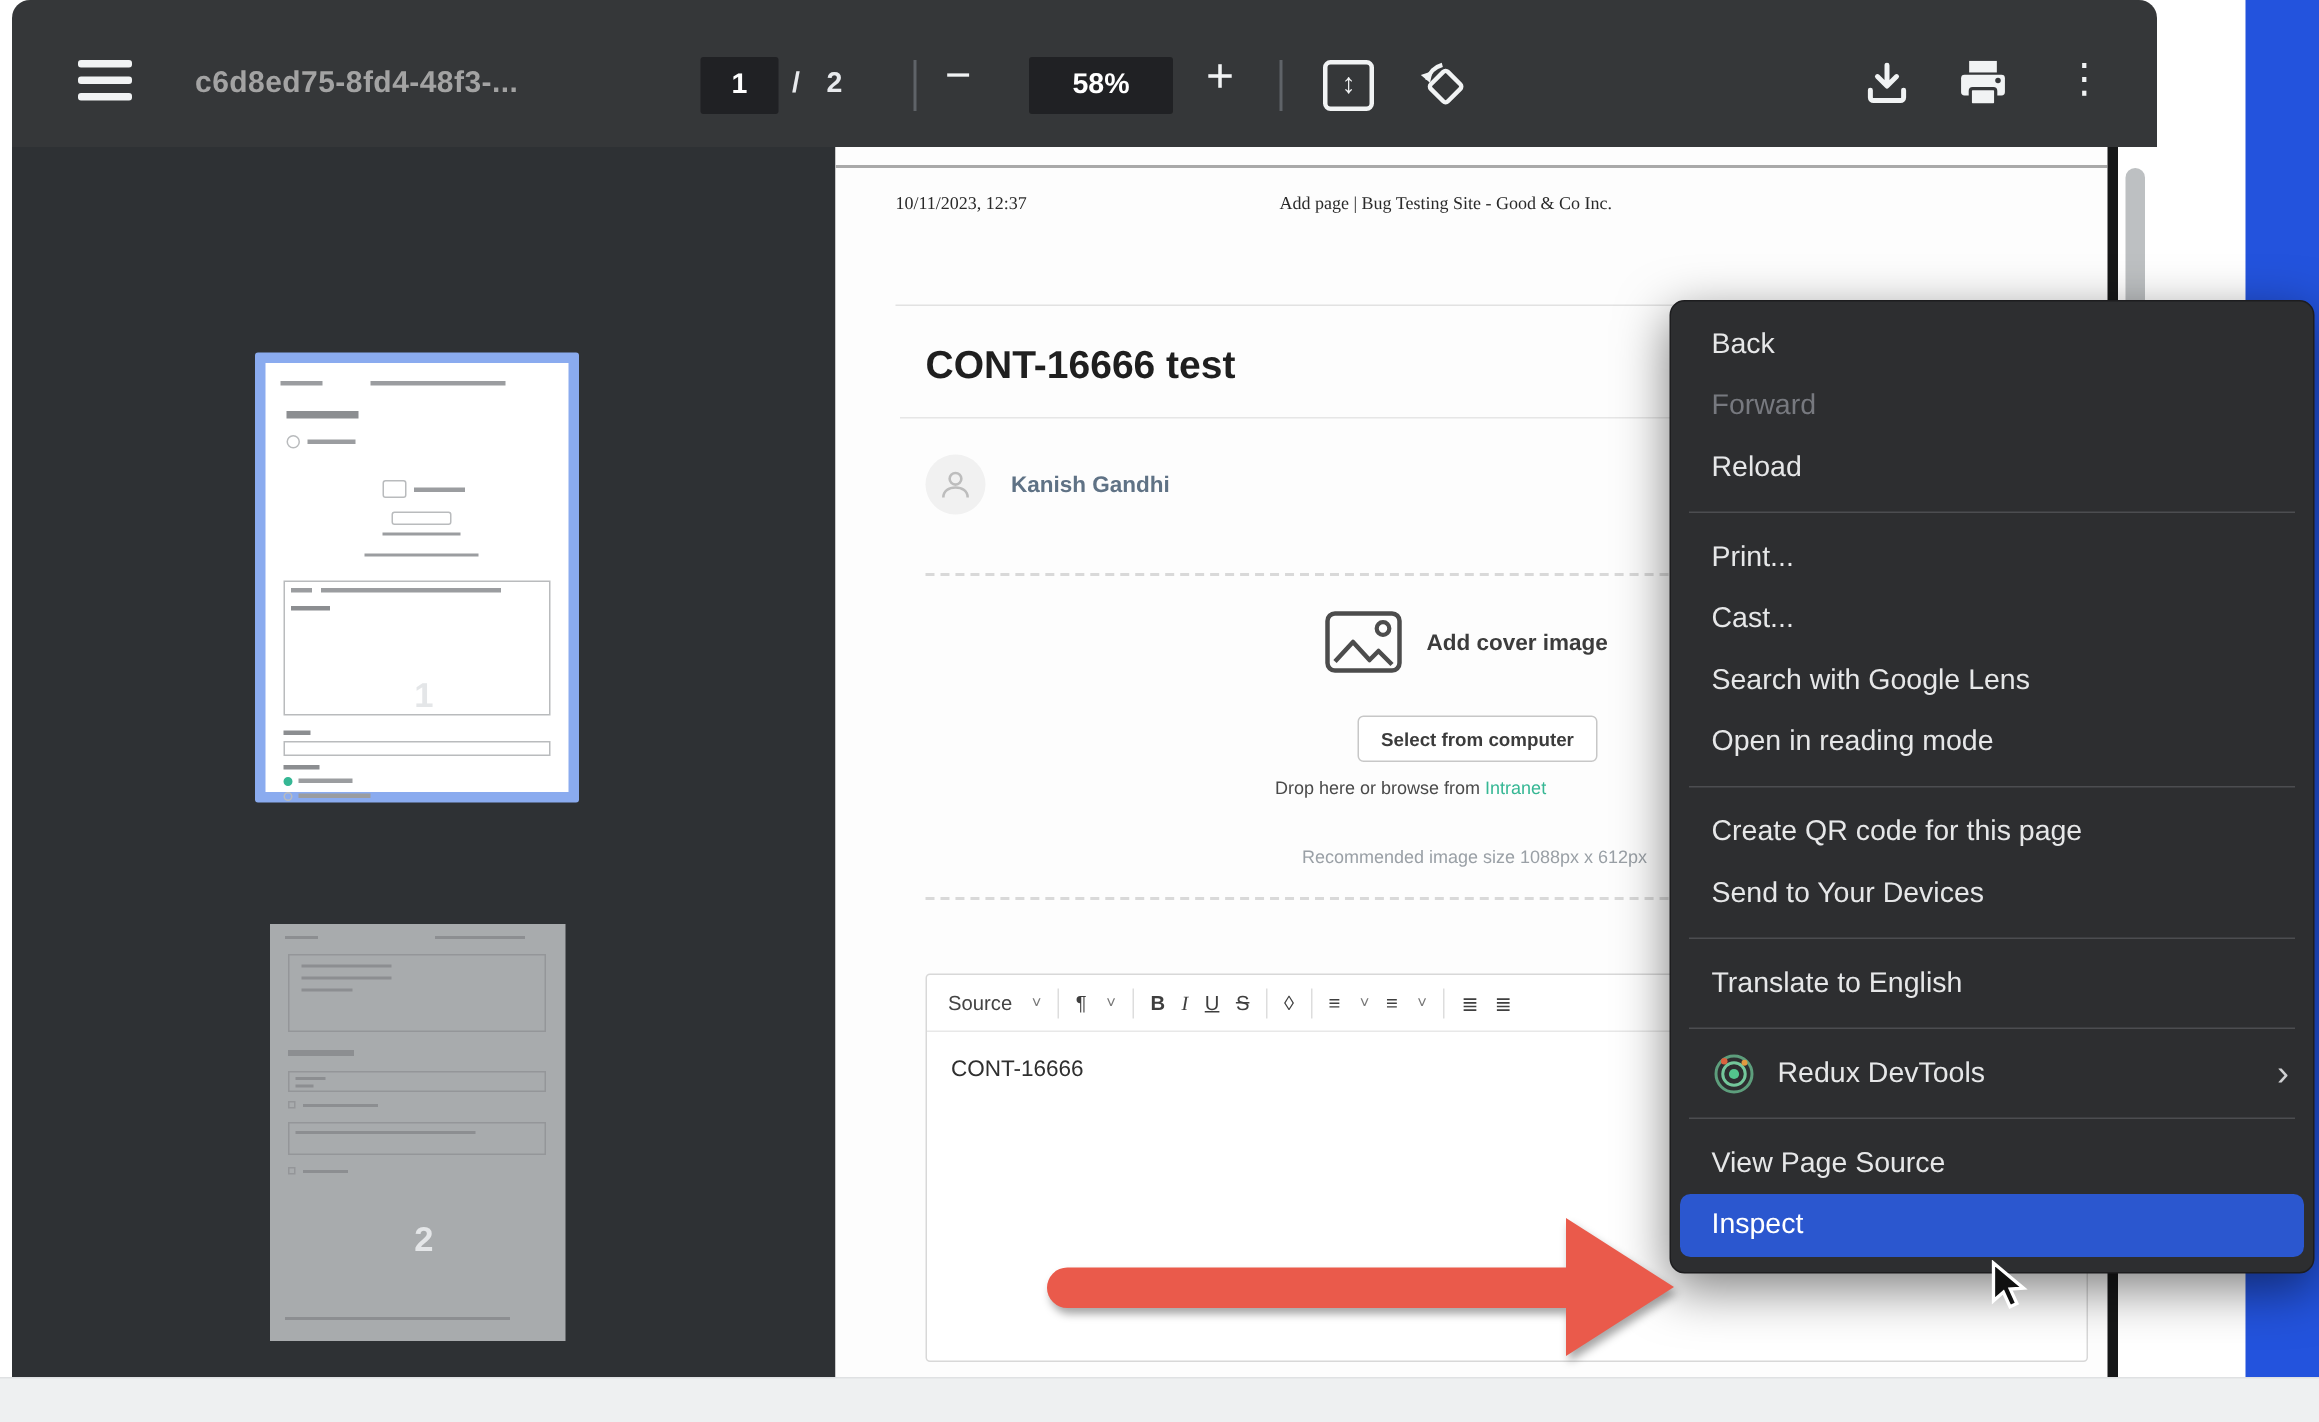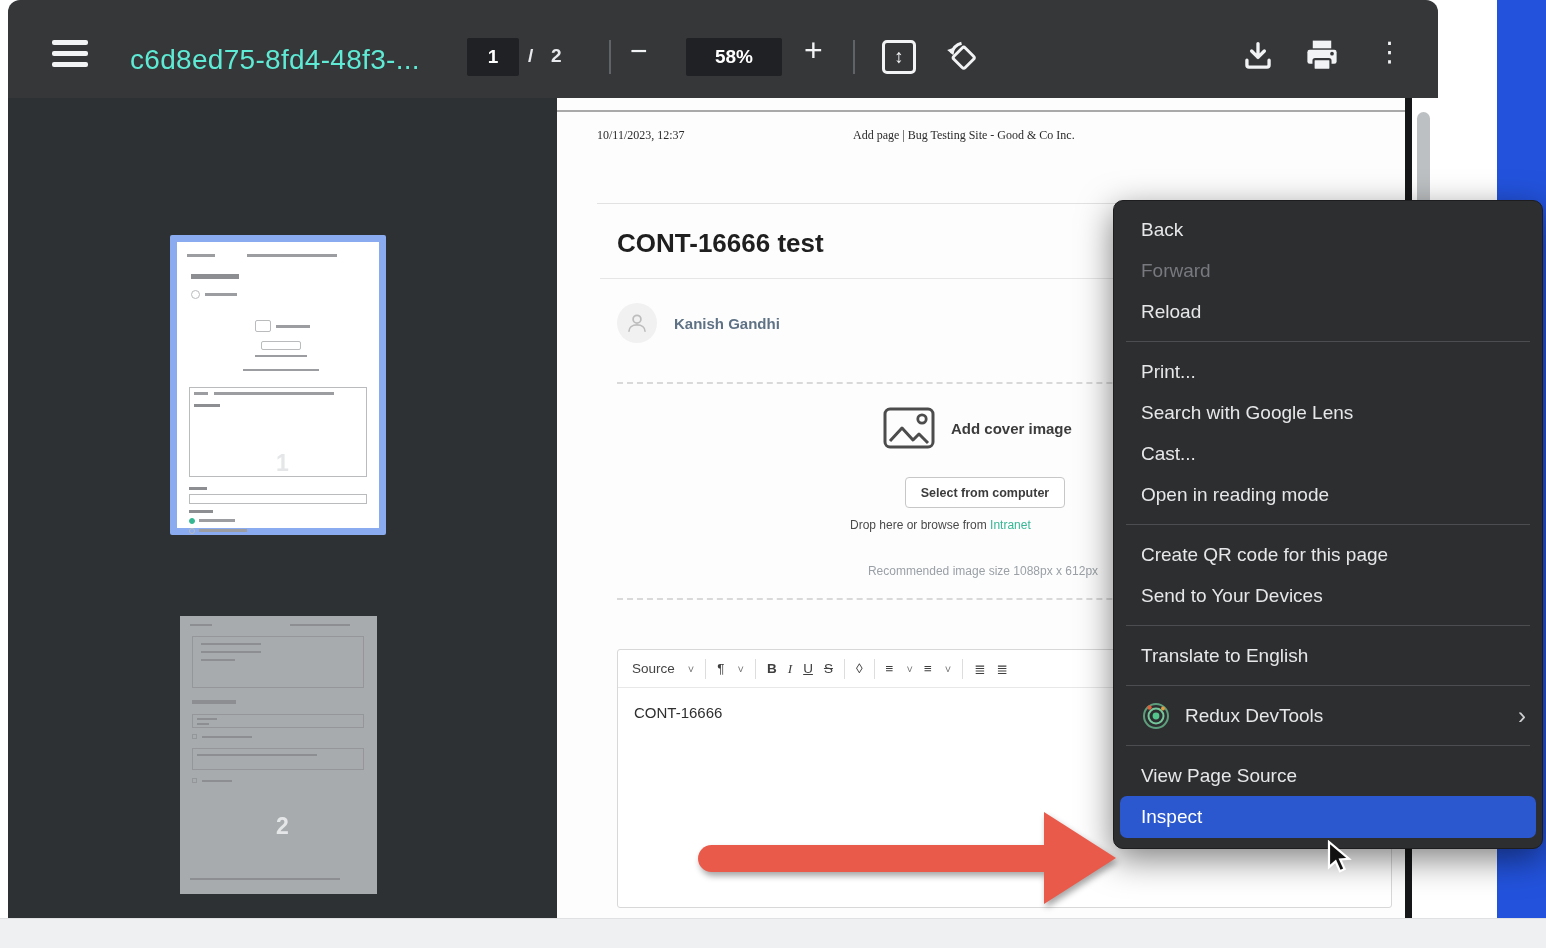--- a/index.html
+++ b/index.html
@@ -7,21 +7,21 @@
   .stage{position:relative;width:1546px;height:948px;background:#fff;overflow:hidden;}
 
   
   .blue-bar{position:absolute;left:1497px;top:0;width:49px;height:918px;background:#2353dd;}
   .bottom-strip{position:absolute;left:0;top:918px;width:1546px;height:30px;background:#eef0f1;border-top:1px solid #dfe1e3;}
 
   
   .toolbar{position:absolute;left:8px;top:0;width:1430px;height:98px;background:#353739;border-radius:12px 12px 0 0;color:#f1f3f4;}
   .hamburger{position:absolute;left:44px;top:40px;width:36px;height:28px;cursor:pointer;}
   .hamburger div{height:5px;background:#f1f3f4;border-radius:2px;margin-bottom:6px;}
-  .tb-title{position:absolute;left:122px;top:44px;font-size:28px;font-weight:normal;letter-spacing:.3px;color:#5eead4;}
+  .tb-title{position:absolute;left:122px;top:44px;font-size:20px;font-weight:bold;letter-spacing:.3px;color:#a3a3a3;}
   .page-box{position:absolute;left:459px;top:38px;width:52px;height:38px;background:#202124;border-radius:2px;color:#fff;font-size:19px;font-weight:bold;display:flex;align-items:center;justify-content:center;}
   .page-sep{position:absolute;left:520px;top:45px;font-size:19px;font-weight:bold;color:#e8eaed;}
   .page-total{position:absolute;left:543px;top:45px;font-size:19px;font-weight:bold;color:#e8eaed;}
   .tb-divider{position:absolute;top:40px;width:2px;height:34px;background:#5f6368;}
   .zoom-out{position:absolute;left:622px;top:34px;font-size:30px;color:#f1f3f4;cursor:pointer;}
   .zoom-box{position:absolute;left:678px;top:38px;width:96px;height:38px;background:#202124;border-radius:2px;color:#fff;font-size:19px;font-weight:bold;display:flex;align-items:center;justify-content:center;}
   .zoom-in{position:absolute;left:796px;top:32px;font-size:32px;color:#f1f3f4;cursor:pointer;}
   .fit-icon{position:absolute;left:874px;top:40px;width:34px;height:34px;border:3px solid #f1f3f4;border-radius:5px;color:#f1f3f4;font-size:19px;display:flex;align-items:center;justify-content:center;cursor:pointer;}
   .tb-svg{position:absolute;cursor:pointer;}
   .kebab{position:absolute;left:1368px;top:36px;font-size:27px;color:#f1f3f4;cursor:pointer;letter-spacing:0;}
@@ -240,22 +240,22 @@
 
   <div class="page-edge"></div>
   <div class="scroll-thumb"></div>
 
   <div class="menu">
     <div class="mi">Back</div>
     <div class="mi disabled">Forward</div>
     <div class="mi">Reload</div>
     <div class="mdiv"></div>
     <div class="mi">Print...</div>
+    <div class="mi">Cast...</div>
     <div class="mi">Search with Google Lens</div>
-    <div class="mi">Cast...</div>
     <div class="mi">Open in reading mode</div>
     <div class="mdiv"></div>
     <div class="mi">Create QR code for this page</div>
     <div class="mi">Send to Your Devices</div>
     <div class="mdiv"></div>
     <div class="mi">Translate to English</div>
     <div class="mdiv"></div>
     <div class="mi">
       <span class="redux-ic">
         <svg width="30" height="30" viewBox="0 0 30 30">

